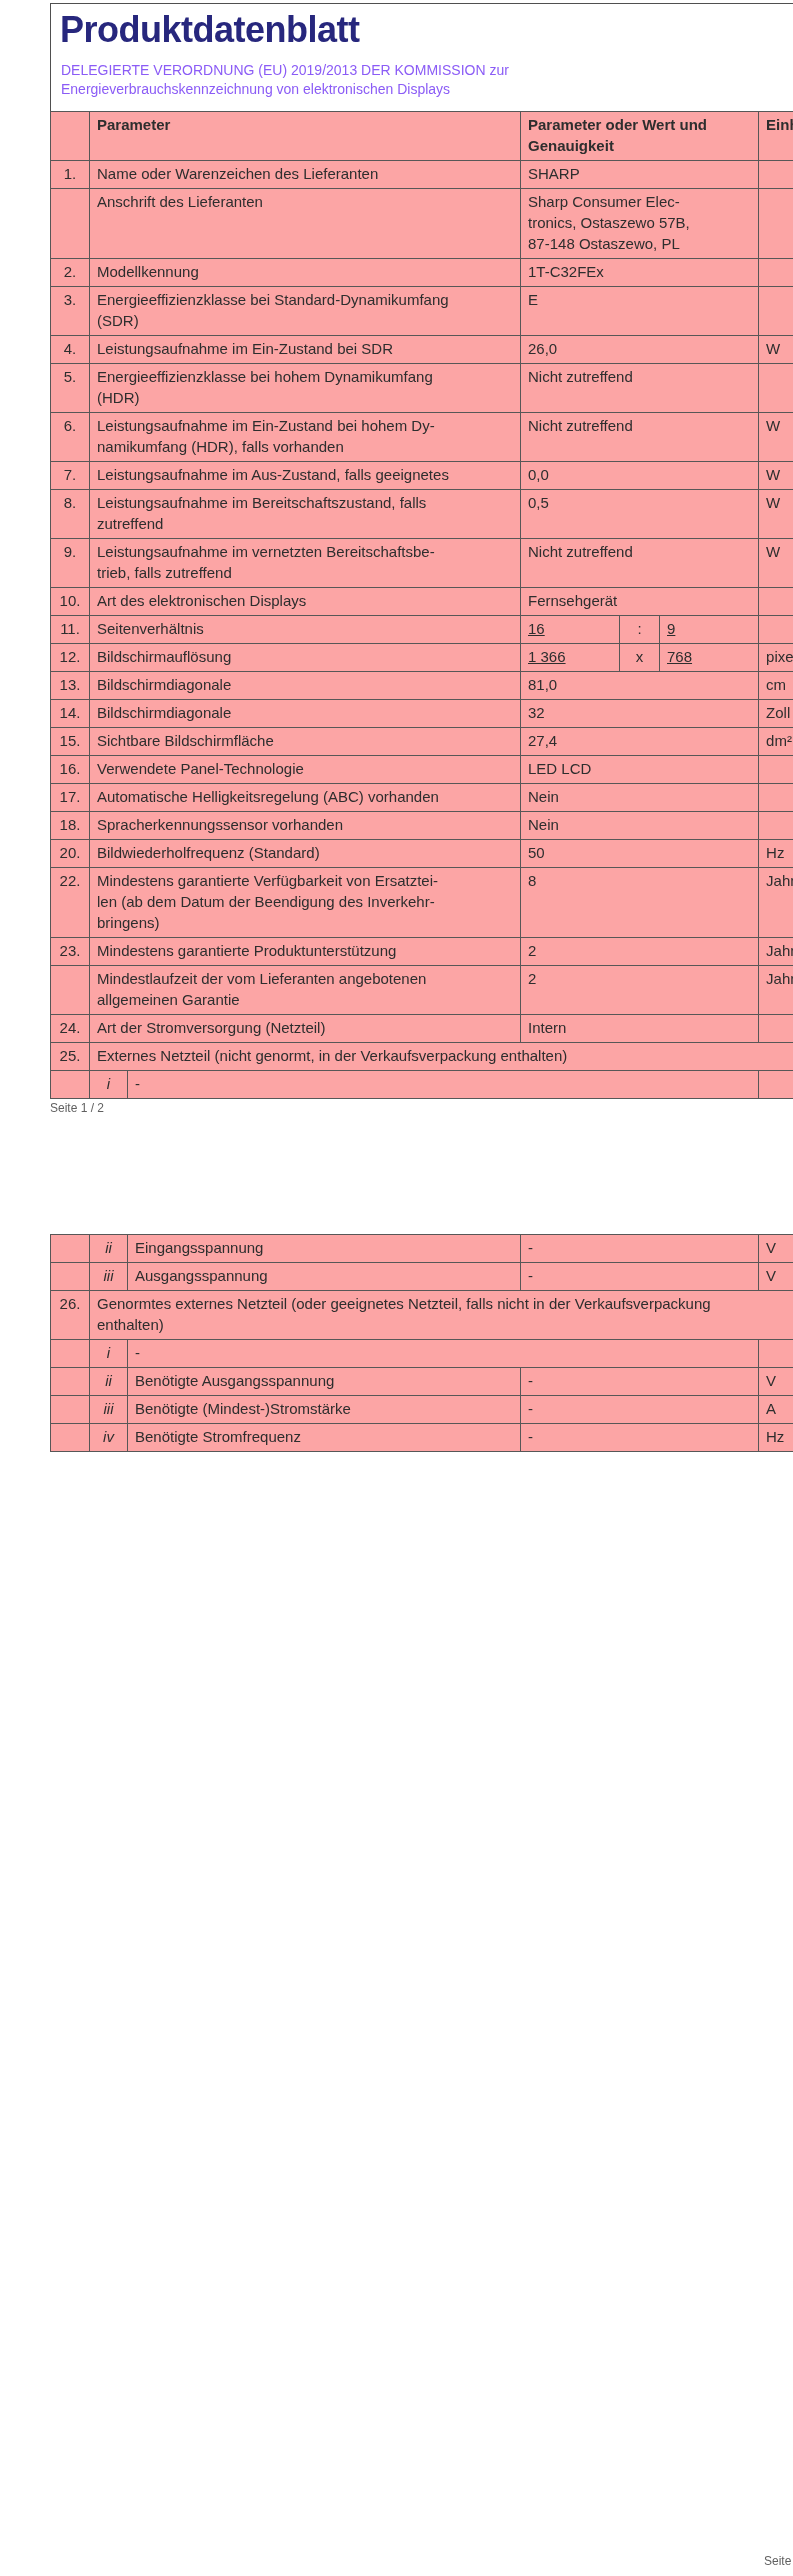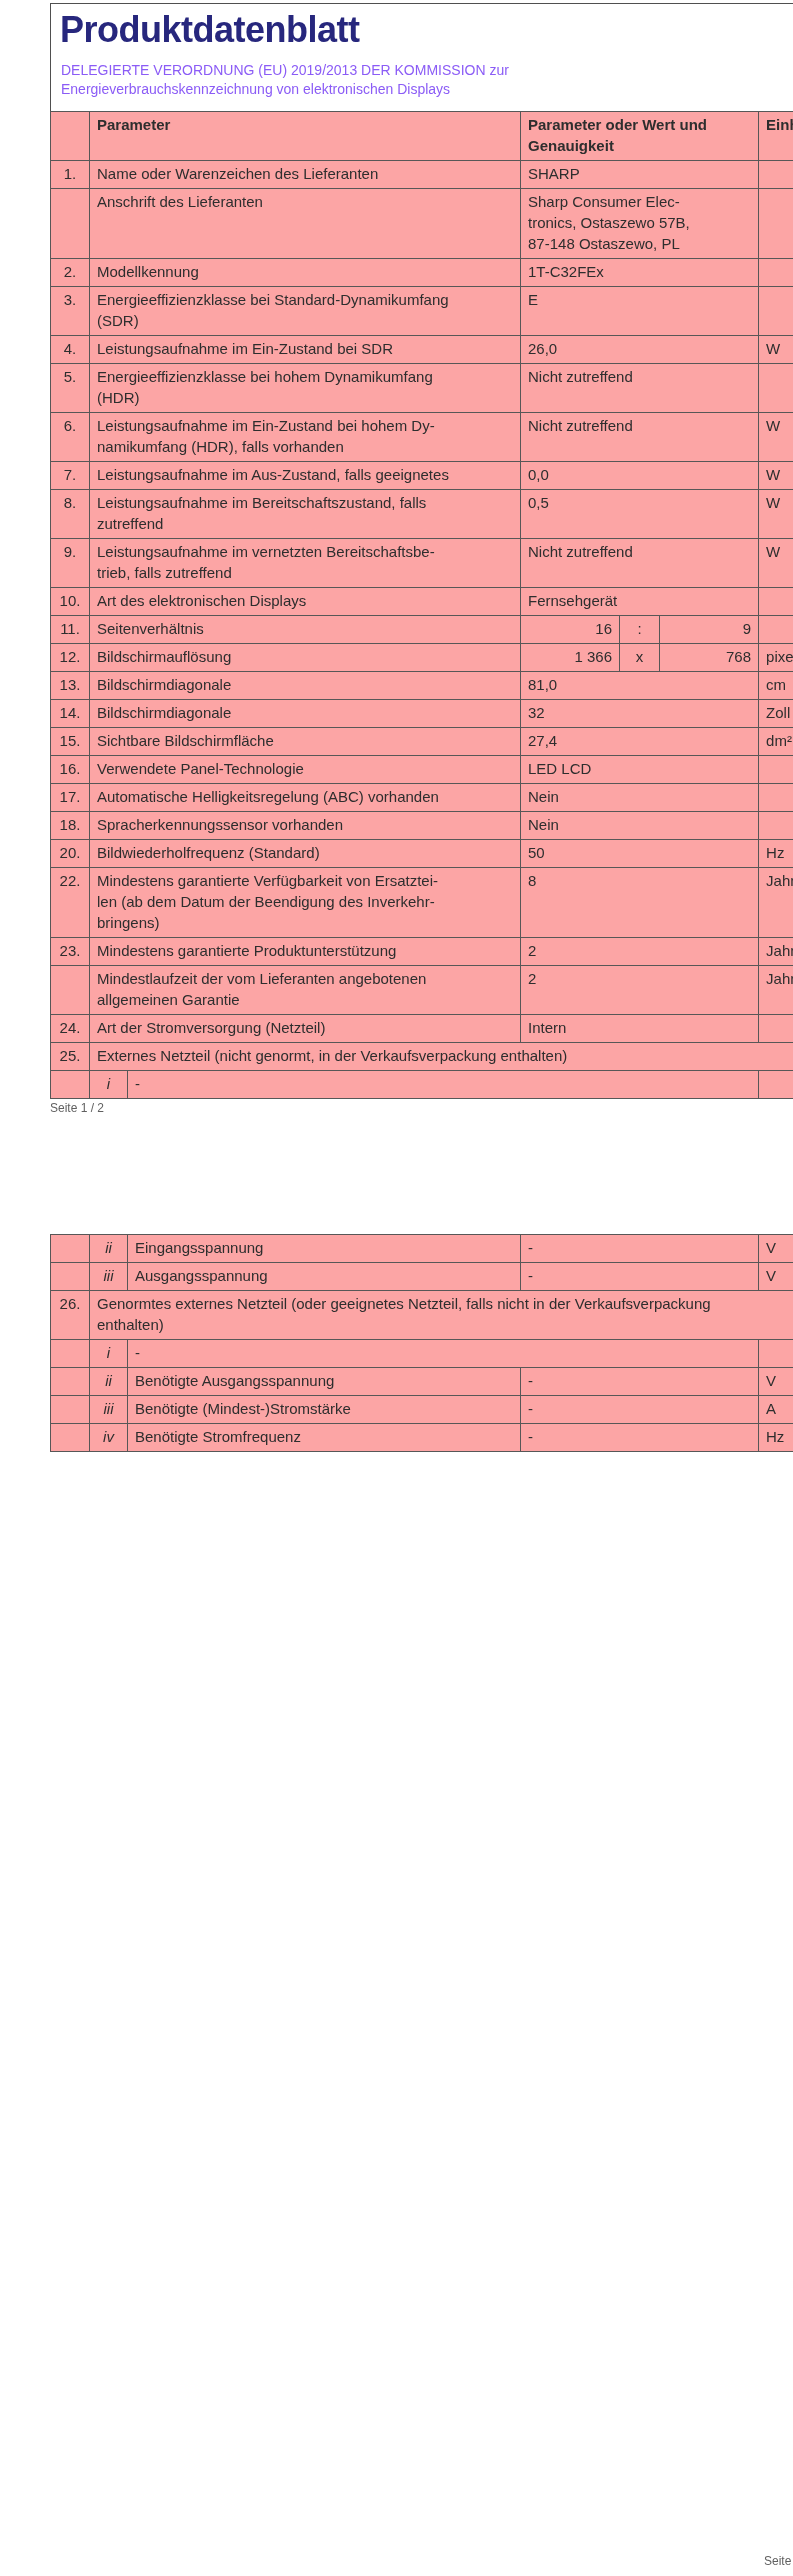--- a/index.html
+++ b/index.html
@@ -15,21 +15,21 @@
               background:#fca5a5;}
   table.sheet td{border:1px solid #575757;vertical-align:top;font-size:15px;
                  line-height:21px;padding:2px 7px 4px;white-space:pre-line;
                  overflow:hidden;word-wrap:break-word;}
   .thead td{font-weight:bold;padding-bottom:12px;}
   .c-num{text-align:center;padding-left:2px;padding-right:2px;}
   .c-param{padding-left:12px;}
   .c-sub{text-align:center;font-style:italic;padding-left:2px;padding-right:2px;}
   .al{text-align:left;}
   .ar{text-align:left;}
-  .c-mid{text-align:right;padding-left:2px;padding-right:2px;}
+  .c-mid{text-align:left;padding-left:2px;padding-right:2px;text-decoration:underline;}
   .c-sep{text-align:center;padding-left:1px;padding-right:1px;}
   .c-span{padding-left:12px;}
   .page-footer{width:778px;margin:3px 0 0 5px;text-align:left;font-size:12px;
                line-height:13px;color:#606060;}
   .t2{margin-top:119px;}
   .footer2{position:absolute;top:2555px;right:9px;width:auto;margin:0;}
 </style>
 </head>
 <body>
 

